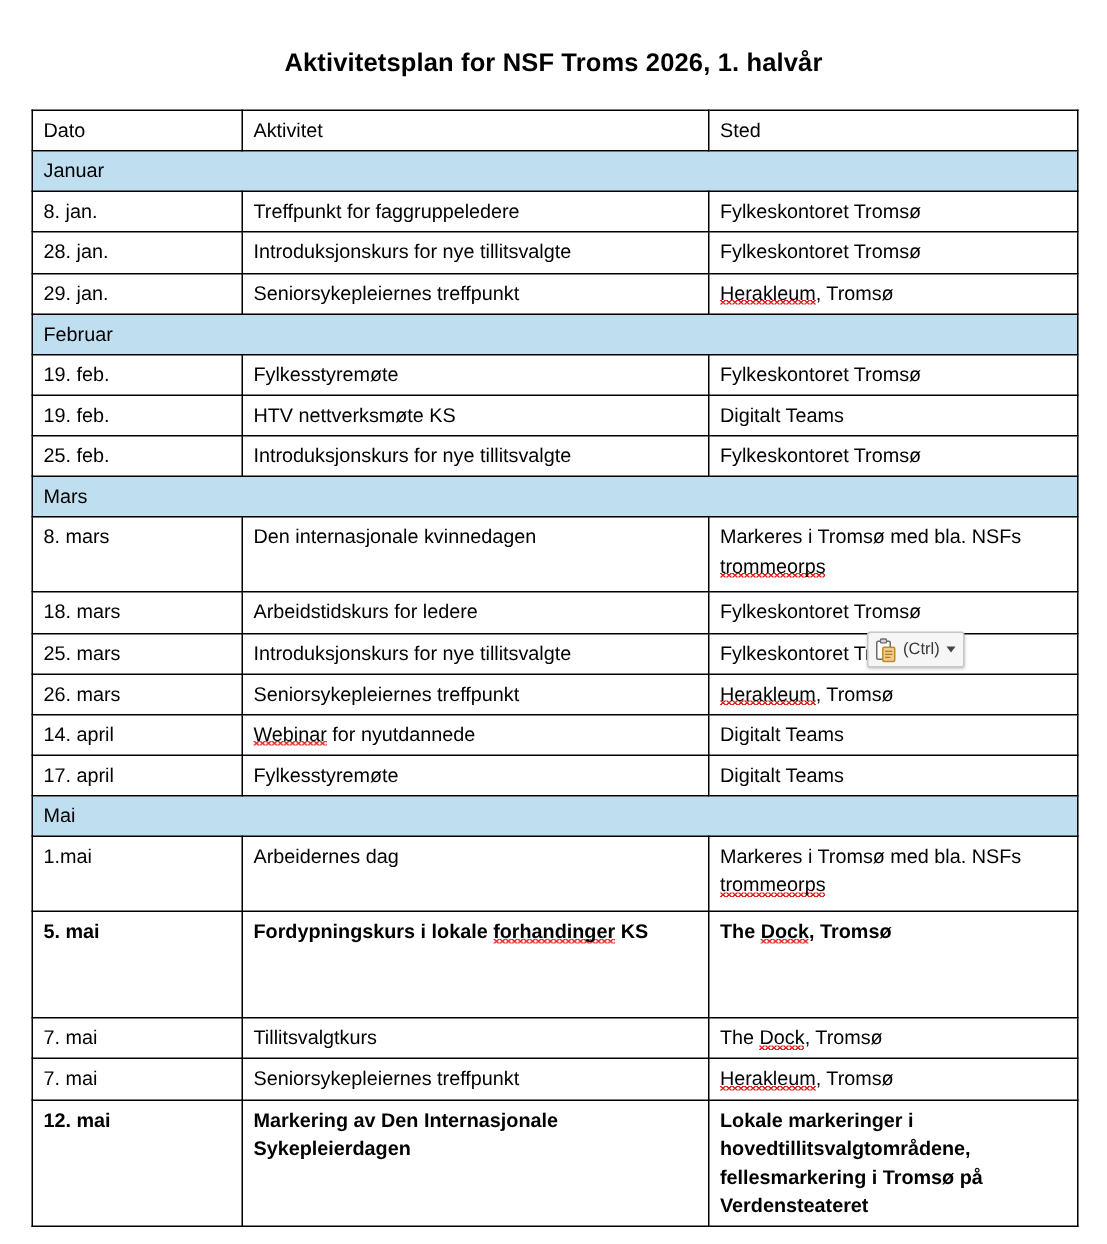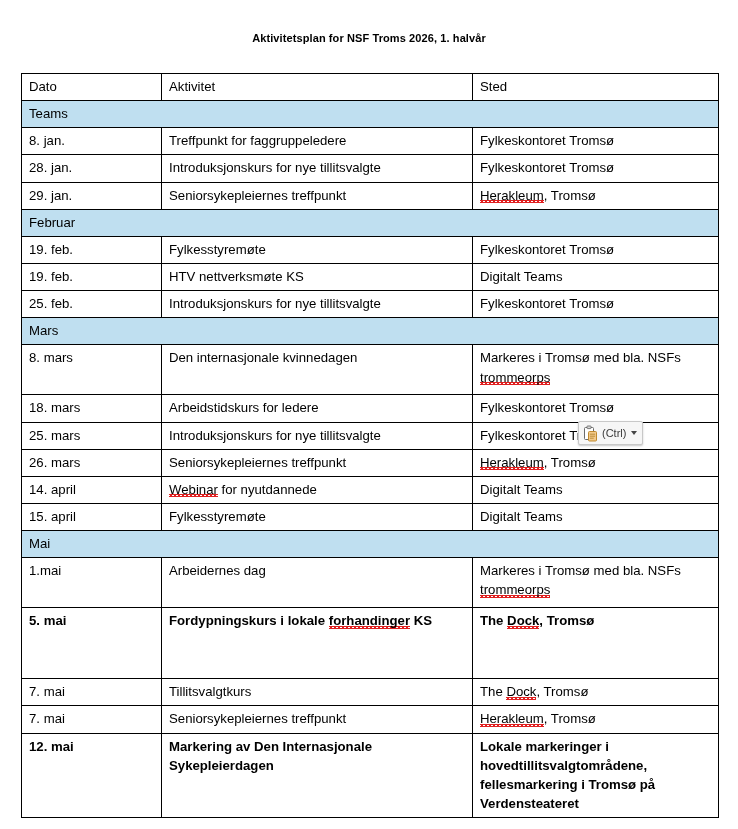--- a/index.html
+++ b/index.html
@@ -23,21 +23,21 @@
     background: #ffffff;
   }
 
   
   .doc-title {
     position: absolute;
     left: 0;
     top: 32px;
     width: 738px;
     text-align: center;
-    font-size: 11px;
+    font-size: 17px;
     font-weight: bold;
     letter-spacing: 0.1px;
     color: #000000;
   }
 
   
   .plan-table {
     position: absolute;
     left: 21px;
     top: 73px;
@@ -139,21 +139,21 @@
     </colgroup>
     <thead>
       <tr>
         <th>Dato</th>
         <th>Aktivitet</th>
         <th>Sted</th>
       </tr>
     </thead>
     <tbody id="table-body">
         <tr class="month-row">
-          <td colspan="3">Teams</td>
+          <td colspan="3">Januar</td>
         </tr>
         <tr>
           <td>8. jan.</td>
           <td>Treffpunkt for faggruppeledere</td>
           <td>Fylkeskontoret Tromsø</td>
         </tr>
         <tr>
           <td>28. jan.</td>
           <td>Introduksjonskurs for nye tillitsvalgte</td>
           <td>Fylkeskontoret Tromsø</td>
@@ -203,21 +203,21 @@
           <td>26. mars</td>
           <td>Seniorsykepleiernes treffpunkt</td>
           <td><span class="sp">Herakleum</span>, Tromsø</td>
         </tr>
         <tr>
           <td>14. april</td>
           <td><span class="sp">Webinar</span> for nyutdannede</td>
           <td>Digitalt Teams</td>
         </tr>
         <tr>
-          <td>15. april</td>
+          <td>17. april</td>
           <td>Fylkesstyremøte</td>
           <td>Digitalt Teams</td>
         </tr>
         <tr class="month-row">
           <td colspan="3">Mai</td>
         </tr>
         <tr class="h-tall">
           <td>1.mai</td>
           <td>Arbeidernes dag</td>
           <td>Markeres i Tromsø med bla. NSFs <span class="sp">trommeorps</span></td>

